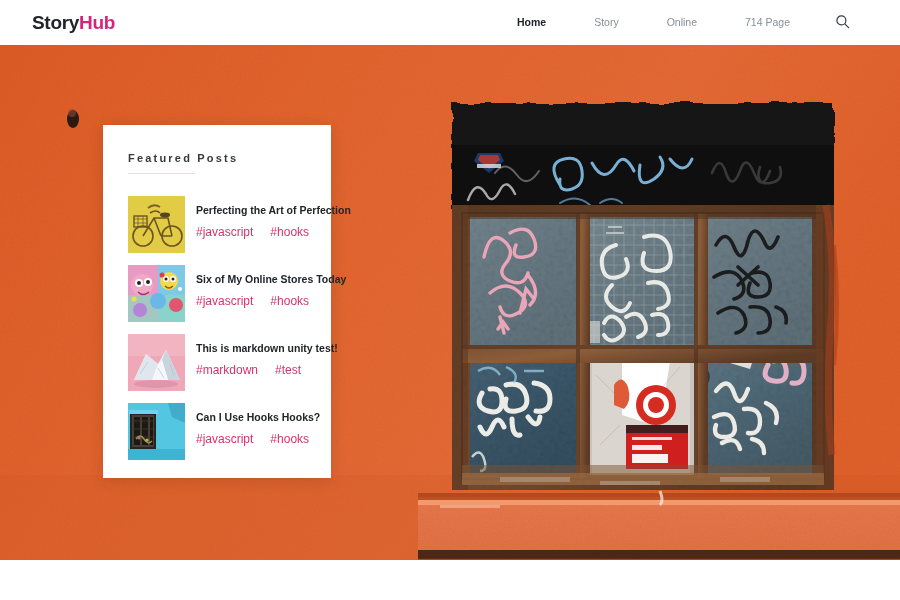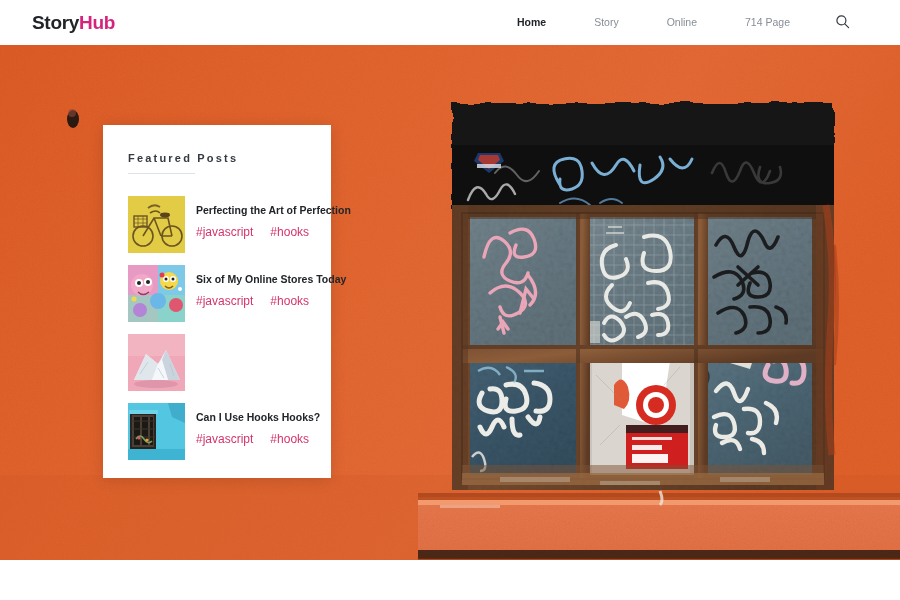--- a/index.html
+++ b/index.html
@@ -410,20 +410,27 @@
           <path d="M6 46 L18 20 L30 30 L38 16 L52 46 Z" fill="#eef1f4"></path>
           <path d="M18 20 L30 30 L24 46 L6 46 Z" fill="#dfe6ec"></path>
           <path d="M38 16 L52 46 L40 46 L34 26 Z" fill="#c9d4de"></path>
           <path d="M30 30 L34 26 L40 46 L24 46 Z" fill="#f5f8fa"></path>
           <g stroke="#b8c4ce" stroke-width="0.7" fill="none">
             <path d="M12 40 l8 -12 M30 34 l6 10 M42 30 l4 12"></path>
           </g>
           <ellipse cx="28" cy="50" rx="22" ry="4" fill="#d98fa4" opacity="0.7"></ellipse>
         </svg>
       </div>
+      <div class="post-body">
+        <div class="post-heading">This is markdown unity test!</div>
+        <div class="post-tags">
+          <a class="post-tag" href="#">#markdown</a>
+          <a class="post-tag" href="#">#test</a>
+        </div>
+      </div>
     </div>
 
     <div class="post-item">
       <div class="post-thumb">
         <svg viewBox="0 0 57 57">
           <rect width="57" height="57" fill="#4ec3e0"></rect>
           <rect width="57" height="57" fill="#58c9e4" opacity="0.5"></rect>
           <path d="M40 0 L57 0 L57 20 L44 14 Z" fill="#2f93b5" opacity="0.5"></path>
           <rect x="2" y="10" width="26" height="36" fill="#2a2420"></rect>
           <rect x="4" y="12" width="22" height="32" fill="#4a3e35"></rect>

